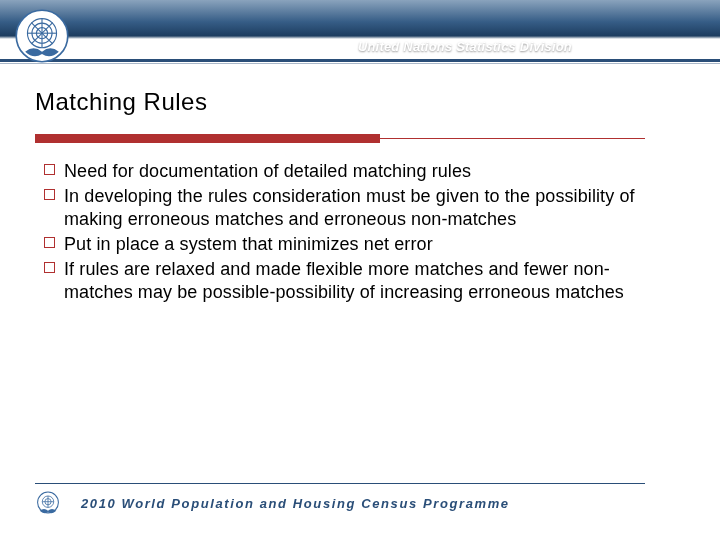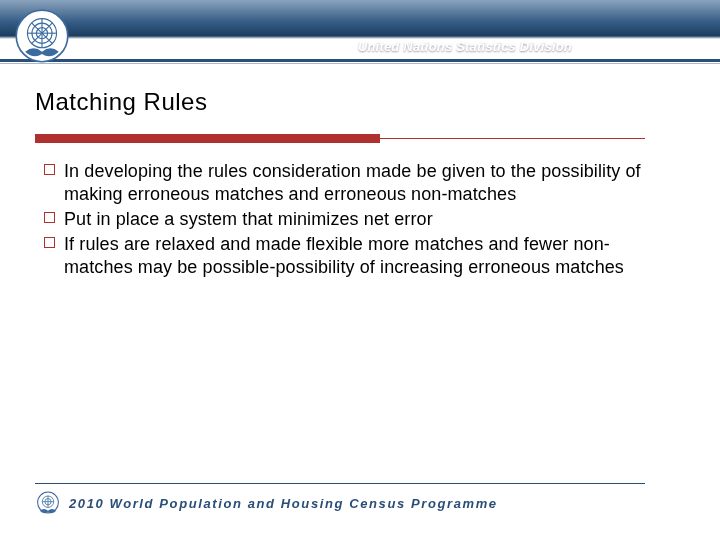--- a/index.html
+++ b/index.html
@@ -131,21 +131,21 @@
   }
   .footer-line {
     width: 610px;
     height: 1px;
     background: #2a4e78;
     margin: 0 0 6px 0;
   }
   .footer-row {
     display: flex;
     align-items: center;
-    gap: 8px;
+    gap: 20px;
   }
   .footer-emblem svg { width: 26px; height: 26px; display:block; }
   .footer-text {
     color: #2a4e78;
     font-size: 13px;
     font-style: italic;
     font-weight: bold;
     letter-spacing: 1.6px;
     white-space: nowrap;
   }
@@ -182,21 +182,25 @@
     <div class="title-text">Matching Rules</div>
     <div class="title-underline">
       <div class="thin"></div>
       <div class="thick"></div>
     </div>
   </div>
 
   <div class="body">
     <div class="bullet">
       <span class="sq"></span>
-      <span>In developing the rules consideration made be given to the possibility of making erroneous matches and erroneous non-matches</span>
+      <span>Need for documentation of detailed matching rules</span>
+    </div>
+    <div class="bullet">
+      <span class="sq"></span>
+      <span>In developing the rules consideration must be given to the possibility of making erroneous matches and erroneous non-matches</span>
     </div>
     <div class="bullet">
       <span class="sq"></span>
       <span>Put in place a system that minimizes net error</span>
     </div>
     <div class="bullet">
       <span class="sq"></span>
       <span>If rules are relaxed and made flexible more matches and fewer non-matches may be possible-possibility of increasing erroneous matches</span>
     </div>
   </div>

